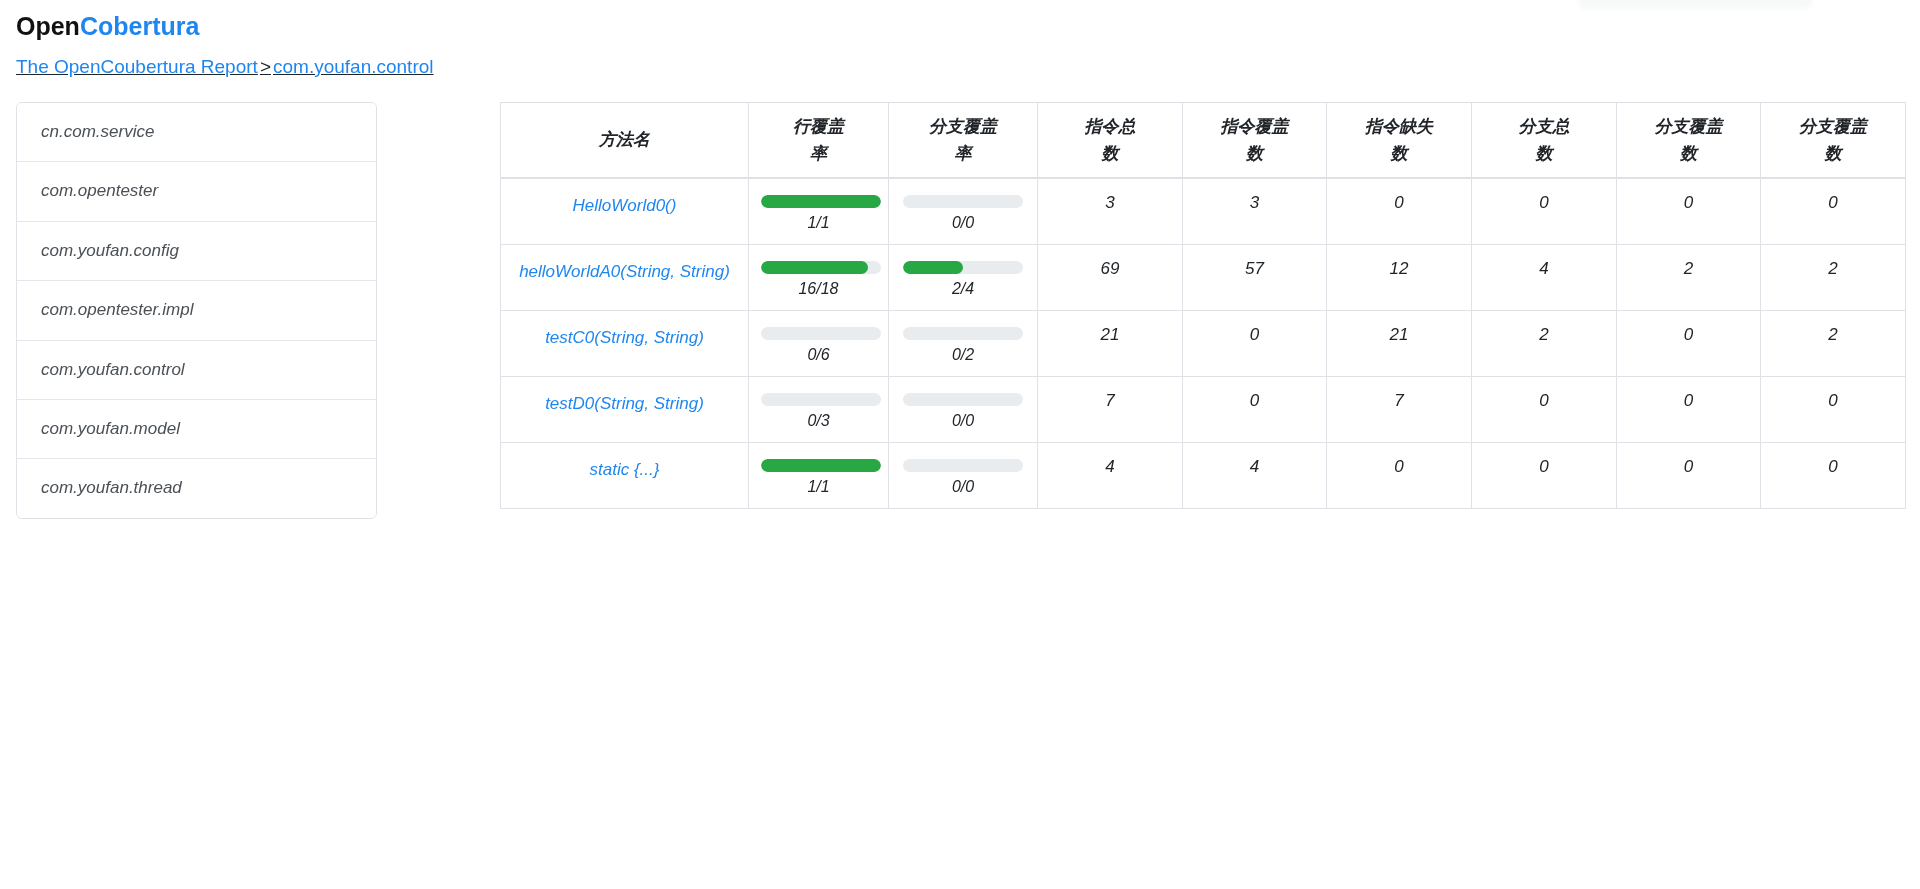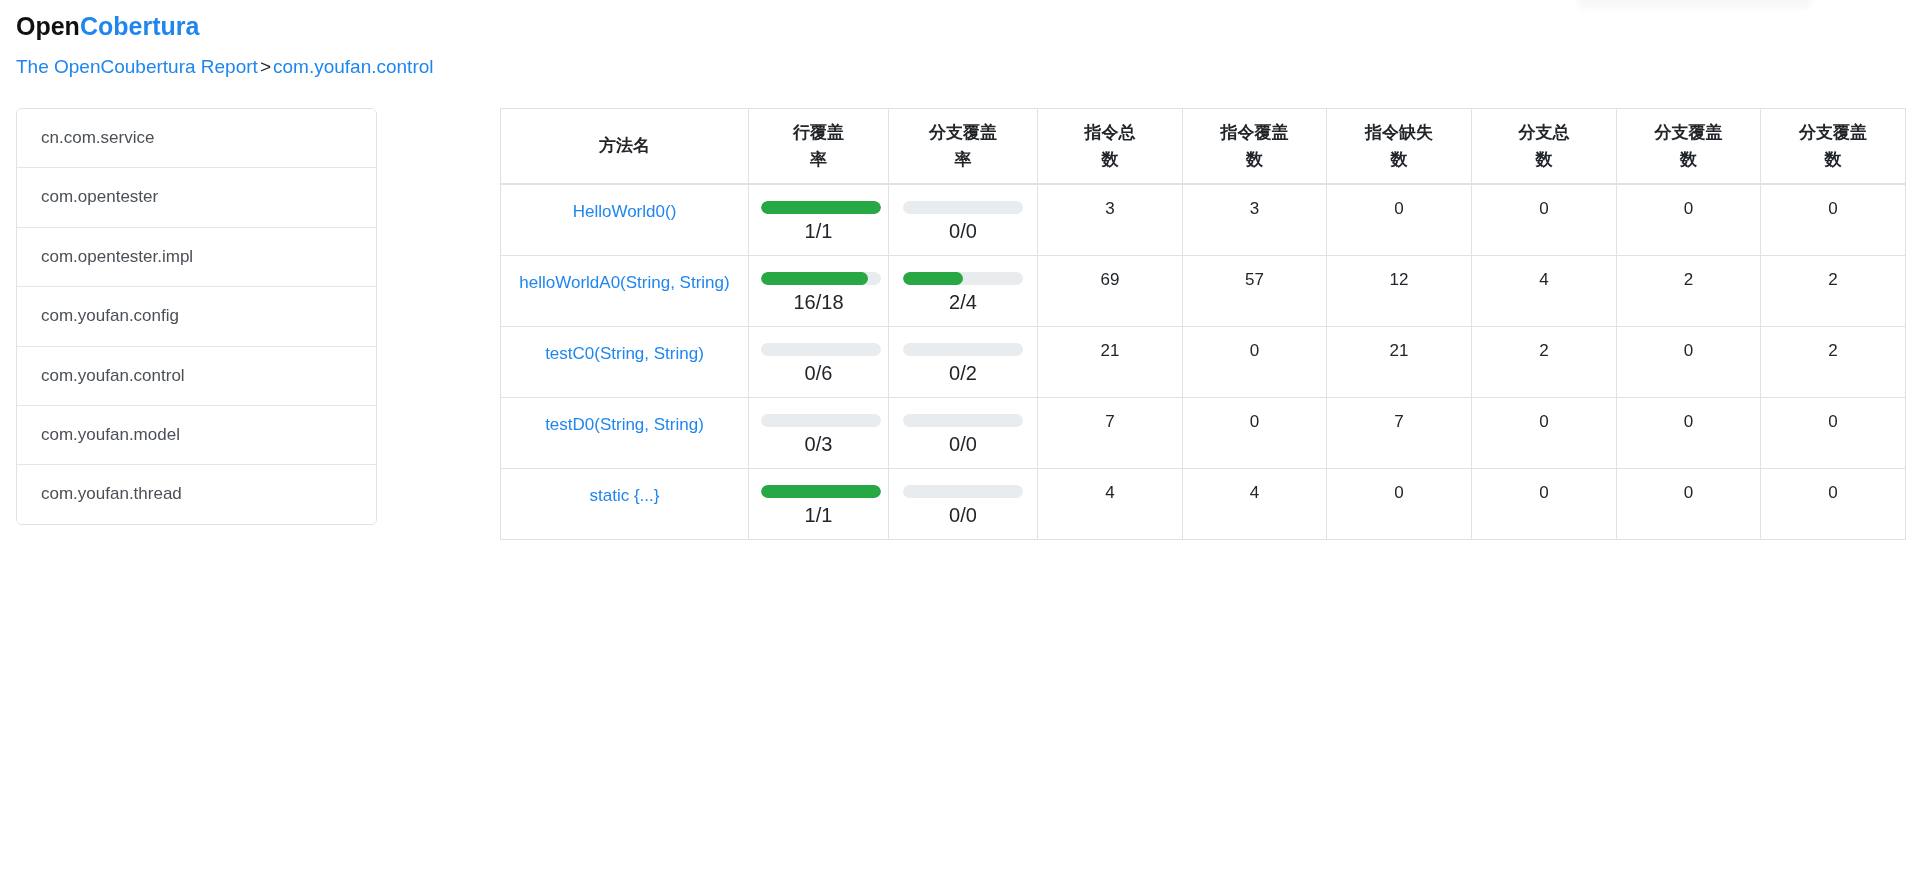--- a/index.html
+++ b/index.html
@@ -24,25 +24,25 @@
     background: #f7f8f8;
     border-radius: 10px;
     filter: blur(2px);
   }
 
   .header { padding: 12px 16px 0 16px; }
   .brand { font-size: 25px; font-weight: 700; letter-spacing: 0; }
   .brand-prefix { color: #111111; }
   .brand-suffix { color: #1e86ee; }
 
-  .breadcrumb { margin-top: 15px; font-size: 19px; }
+  .breadcrumb { margin-top: 15px; font-size: 19px; text-decoration: underline; }
   .breadcrumb a { color: #1e86ee; text-decoration: none; cursor: pointer; }
   .breadcrumb .sep { color: #212529; margin: 0 2px; }
 
-  .content { display: flex; align-items: flex-start; margin-top: 30px; padding-left: 16px; }
+  .content { display: flex; align-items: flex-start; margin-top: 24px; padding-left: 16px; font-style: italic; }
 
   
   .package-list {
     width: 361px;
     border: 1px solid #dfe2e6;
     border-radius: 6px;
     overflow: hidden;
     box-sizing: border-box;
     flex: none;
   }
@@ -97,21 +97,21 @@
     background: #e9ecef;
     border-radius: 7px;
     margin: 2px auto 0 auto;
     overflow: hidden;
   }
   .progress-fill {
     height: 100%;
     background: #28a745;
     border-radius: 7px;
   }
-  .fraction { margin-top: 6px; font-size: 20px; color: #212529; text-align: center; }
+  .fraction { margin-top: 6px; font-size: 16px; color: #212529; text-align: center; }
 </style>
 </head>
 <body>
 
 <div class="page">
 
   <div class="top-artifact"></div>
 
   <div class="header">
     <div class="brand">
@@ -119,22 +119,22 @@
     </div>
     <div class="breadcrumb">
       <a>The OpenCoubertura Report</a><span class="sep">&gt;</span><a>com.youfan.control</a>
     </div>
   </div>
 
   <div class="content">
     <div class="package-list">
         <div class="list-item">cn.com.service</div>
         <div class="list-item">com.opentester</div>
+        <div class="list-item">com.youfan.config</div>
         <div class="list-item">com.opentester.impl</div>
-        <div class="list-item">com.youfan.config</div>
         <div class="list-item">com.youfan.control</div>
         <div class="list-item">com.youfan.model</div>
         <div class="list-item">com.youfan.thread</div>
       </div>
 
     <div class="table-wrap">
       <table class="coverage">
         <colgroup>
           <col style="width:248px">
             <col style="width:140px">

